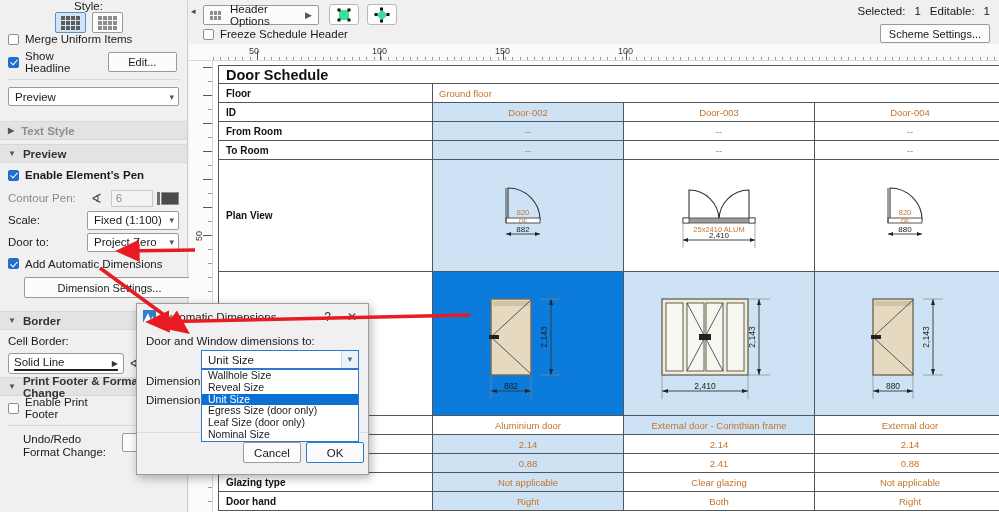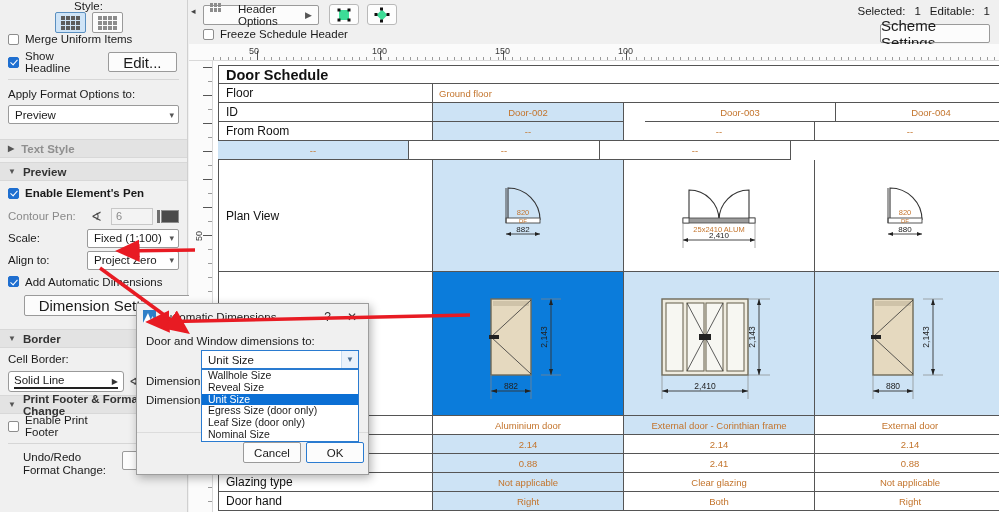--- a/index.html
+++ b/index.html
@@ -38,21 +38,21 @@
     border-radius: 2px; margin-right: 6px; flex: 0 0 auto; position: relative;
   }
   .chk.on { background: #1f6fd0; border-color: #1f6fd0; }
   .chk.on::after {
     content: ""; position: absolute; left: 3px; top: 0.5px; width: 3px; height: 6px;
     border: solid #fff; border-width: 0 1.6px 1.6px 0; transform: rotate(42deg);
   }
 
   .btn {
     border: 1px solid #9a9a9a; background: #fcfcfc; border-radius: 2px;
-    font-family: "Liberation Sans", sans-serif; font-size: 15px; color: #1a1a1a;
+    font-family: "Liberation Sans", sans-serif; font-size: 11px; color: #1a1a1a;
     display:flex; align-items:center; justify-content:center;margin-left:16px;
   }
 
   .sep { height: 1px; background: #d6d6d6; margin: 5px 8px; }
 
   .combo {
     height: 19px; border: 1px solid #9a9a9a; background: #fff; border-radius: 2px;
     display: flex; align-items: center; padding: 0 4px 0 6px; font-size: 11.5px;
     justify-content: space-between;
   }
@@ -113,21 +113,21 @@
     position: absolute; left: 213px; top: 61px; right: 0; bottom: 0;
     background: #fff; overflow: hidden;
   }
   #tbl { position: absolute; left: 5px; top: 4px; width: 994px; }
   .trow { display: flex; }
   .cell {
     border-right: 1.5px solid #555; border-bottom: 1.5px solid #555;
     display: flex; align-items: center; overflow: hidden; background: #fff;
   }
   .c-label { width: 215px; flex: 0 0 215px; border-left: 1.5px solid #555; padding-left: 7px;
-             font-size: 12px; font-weight: normal; color: #111; }
+             font-size: 10px; font-weight: bold; color: #111; }
   .c-val { width: 191px; flex: 0 0 191px; justify-content: center;
            font-size: 9.5px; color: #c3742c; }
   .c-sel { background: #cde3f5; }
   .c-selstrong { background: #0b7cdb; }
   .title-cell { font-size: 14.5px; font-weight: bold; }
 
   
   .draw { display:flex; align-items:center; justify-content:center; width:100%; height:100%; }
 
   
@@ -225,23 +225,20 @@
     <div class="sb-row" style="height:24px;justify-content:space-between;padding-right:10px">
       <span style="display:flex;align-items:center">
         <span class="chk on"></span>
         <span class="sb-label">Show Headline</span>
       </span>
       <span class="btn" style="width:78px;height:20px">Edit...</span>
     </div>
 
     <div class="sep"></div>
 
-    <div class="sb-row" style="height:18px">
-      <span class="sb-label">Apply Format Options to:</span>
-    </div>
     <div style="padding:2px 8px 0 8px">
       <div class="combo">
         <span>Preview</span>
         <span class="chev">▾</span>
       </div>
     </div>
 
     <div style="height:15px"></div>
 
     <div class="section collapsed">
@@ -273,21 +270,21 @@
 
     <div class="sb-row" style="height:22px;justify-content:space-between;padding-right:8px">
       <span class="sb-label">Scale:</span>
       <span class="combo" style="width:92px">
         <span>Fixed (1:100)</span>
         <span class="chev">▾</span>
       </span>
     </div>
 
     <div class="sb-row" style="height:22px;justify-content:space-between;padding-right:8px">
-      <span class="sb-label">Align to:</span>
+      <span class="sb-label">Door to:</span>
       <span class="combo" style="width:92px">
         <span>Project Zero</span>
         <span class="chev">▾</span>
       </span>
     </div>
 
     <div class="sb-row" style="height:21px">
       <span class="chk on"></span>
       <span class="sb-label">Add Automatic Dimensions</span>
     </div>
@@ -344,21 +341,21 @@
         <span class="sb-label" style="display:block">Format Change:</span>
       </span>
       <span class="btn" style="width:42px;height:19px"></span>
     </div>
   </div>
 
   <div id="topbar">
     <div style="position:absolute;left:2px;top:6px;" class="collapse-arrow">◂</div>
 
     <div class="tb-btn" style="position:absolute;left:14px;top:5px;width:116px;justify-content:space-between">
-      <span style="display:flex;gap:17px">
+      <span style="display:flex;align-items:center;gap:9px">
         <span class="gicon light" style="grid-template-columns:repeat(3,3px);grid-template-rows:repeat(2,4px)">
             <i></i>
             <i></i>
             <i></i>
             <i></i>
             <i></i>
             <i></i>
           </span>
         <span>Header Options</span>
       </span>
@@ -577,21 +574,21 @@
             <span>Ground floor</span>
           </div>
         </div>
         <div class="trow">
           <div class="cell c-label" style="height: 19px;">
             <span>ID</span>
           </div>
           <div class="cell c-val c-sel" style="height: 19px;">
             <span>Door-002</span>
           </div>
-          <div class="cell c-val " style="height: 19px; margin-left: 21px;">
+          <div class="cell c-val " style="height: 19px;">
             <span>Door-003</span>
           </div>
           <div class="cell c-val " style="height: 19px;">
             <span>Door-004</span>
           </div>
         </div>
         <div class="trow">
           <div class="cell c-label" style="height: 19px;">
             <span>From Room</span>
           </div>
@@ -599,20 +596,23 @@
             <span>--</span>
           </div>
           <div class="cell c-val " style="height: 19px;">
             <span>--</span>
           </div>
           <div class="cell c-val " style="height: 19px;">
             <span>--</span>
           </div>
         </div>
         <div class="trow">
+          <div class="cell c-label" style="height: 19px;">
+            <span>To Room</span>
+          </div>
           <div class="cell c-val c-sel" style="height: 19px;">
             <span>--</span>
           </div>
           <div class="cell c-val " style="height: 19px;">
             <span>--</span>
           </div>
           <div class="cell c-val " style="height: 19px;">
             <span>--</span>
           </div>
         </div>

